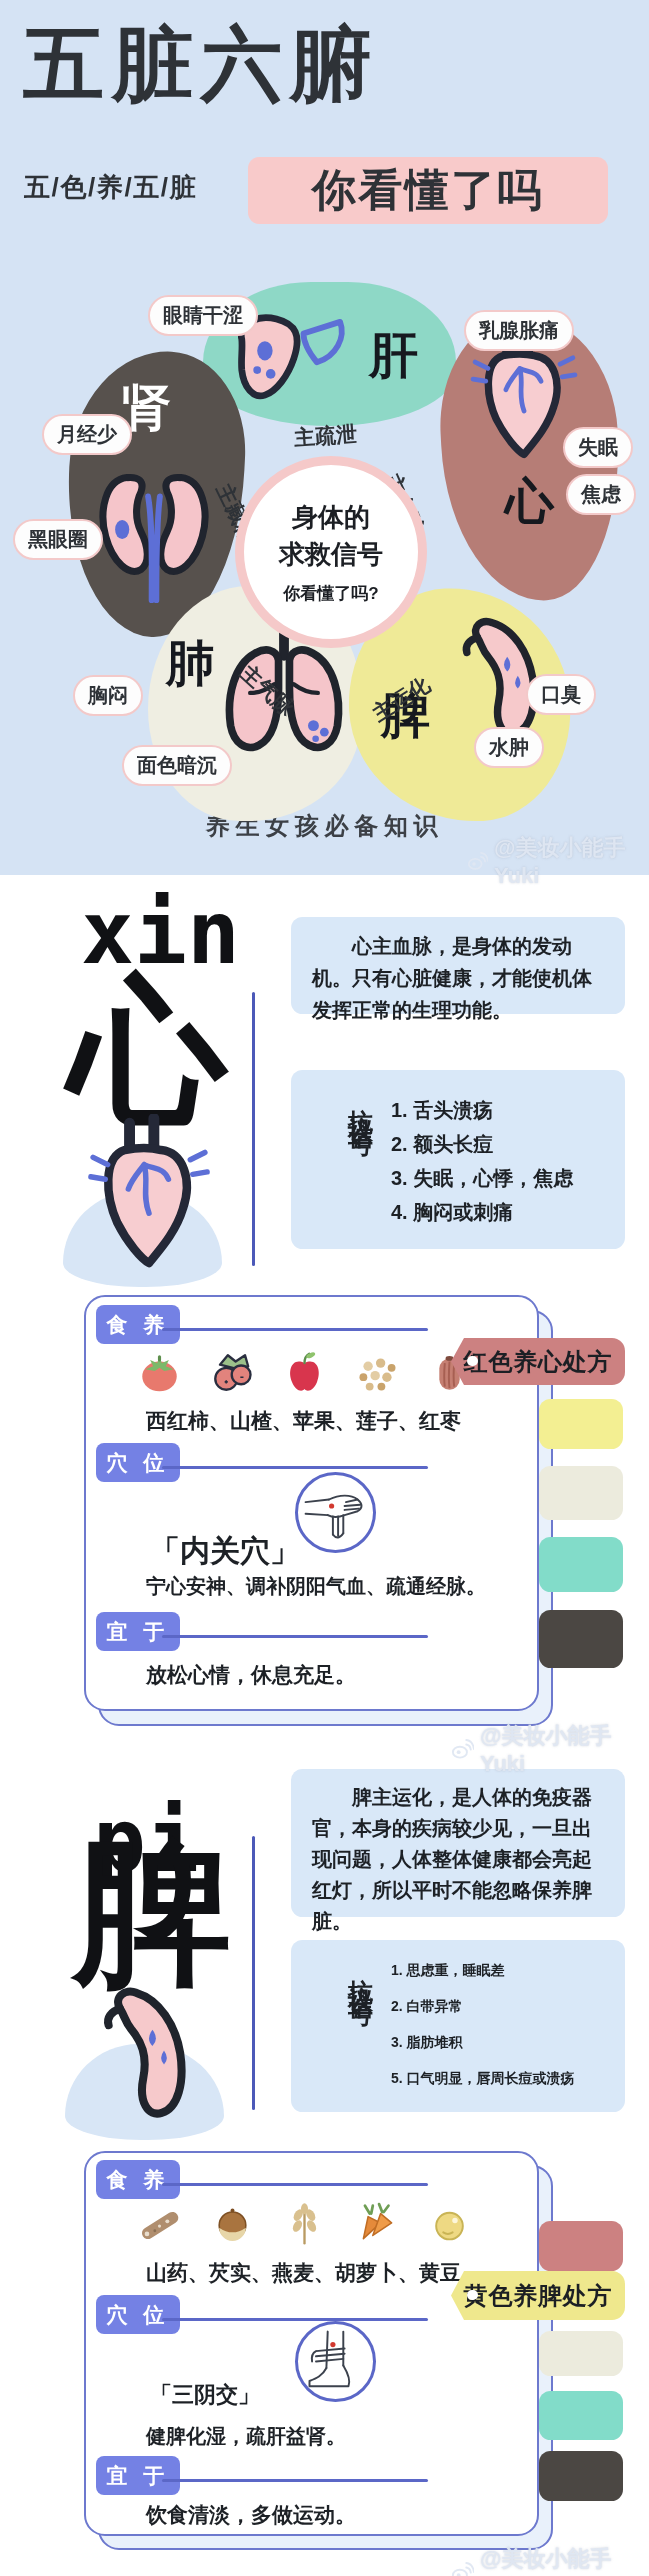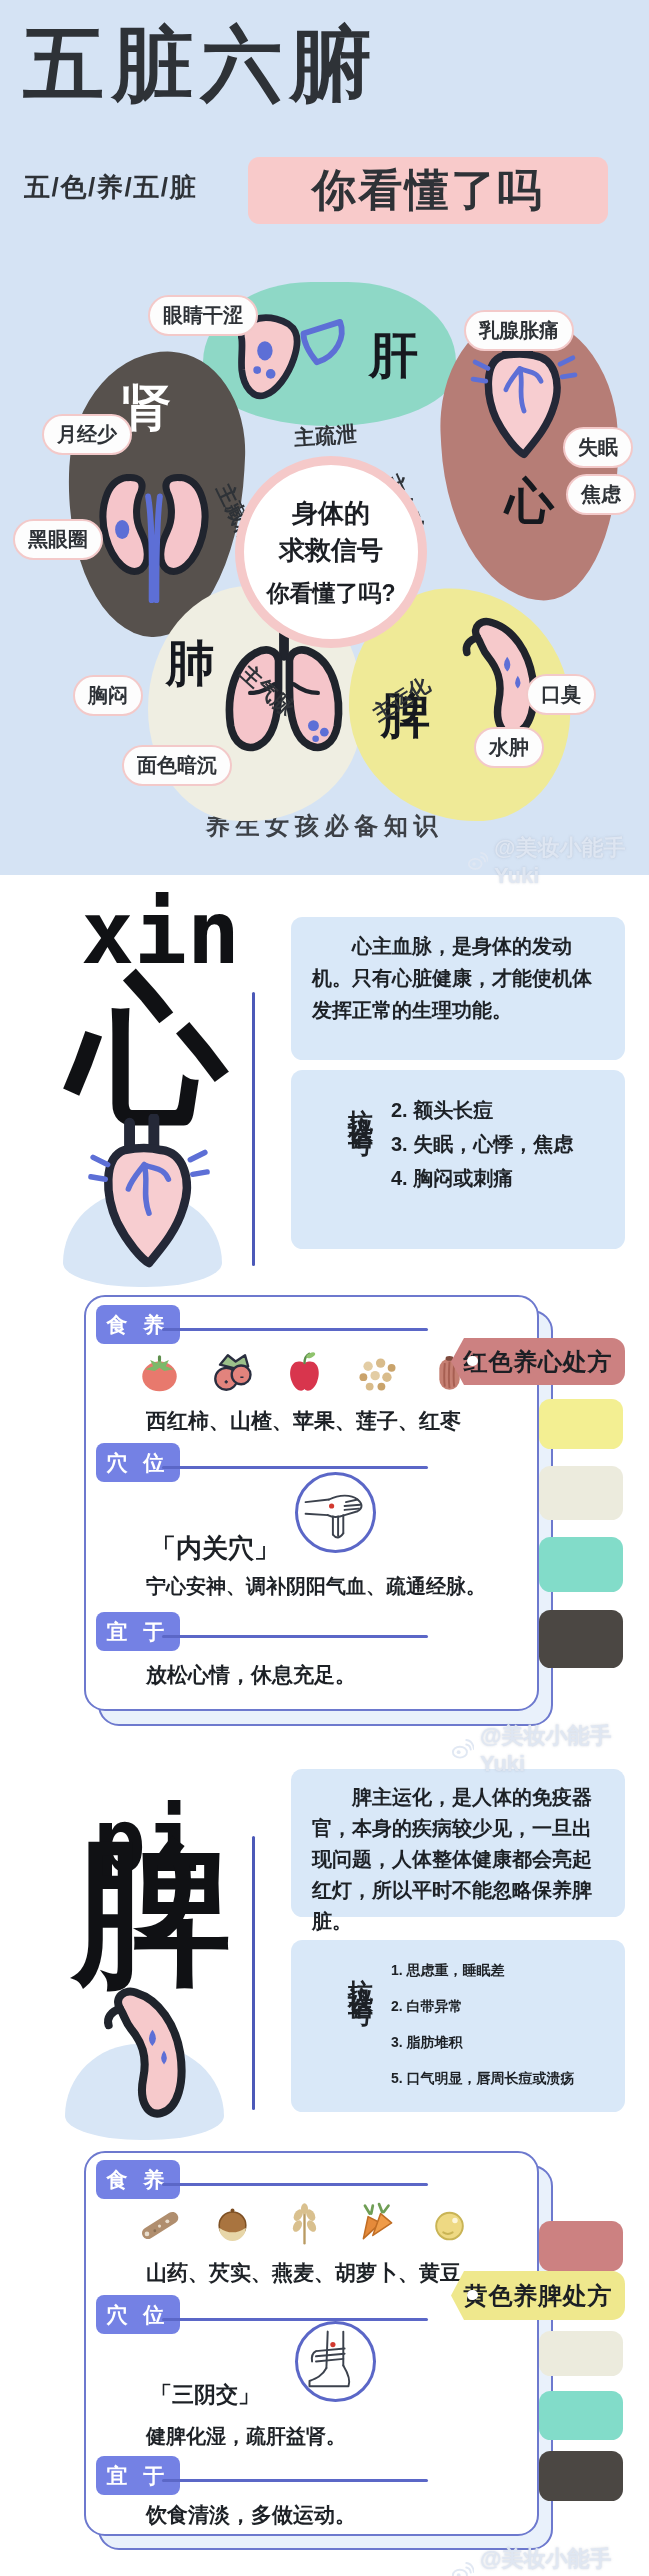--- a/index.html
+++ b/index.html
@@ -26,21 +26,21 @@
               border-radius:50% 46% 55% 45% / 55% 50% 45% 50%;}
   #wedge-spleen{left:349px;top:588px;width:221px;height:234px;background:#efea97;
                 border-radius:46% 54% 42% 58% / 50% 52% 48% 50%;transform:rotate(-3deg);}
   .organ-char{font-family:"DejaVu Serif",serif;font-weight:700;font-size:49px;color:#16191f;z-index:3;}
   .organ-char.white{color:#ffffff;}
   .role{font-size:21px;font-weight:700;color:#2e3237;z-index:4;white-space:nowrap;}
   #center-circle{left:235px;top:456px;width:192px;height:192px;background:#ffffff;border:9.7px solid #f5c9c9;
                  border-radius:50%;z-index:5;display:flex;flex-direction:column;align-items:center;
                  justify-content:center;box-sizing:border-box;}
   #center-circle .big{font-size:26px;font-weight:800;line-height:37px;color:#1c1f24;}
-  #center-circle .small{font-size:23px;font-weight:800;margin-top:9.7px;color:#1c1f24;}
+  #center-circle .small{font-size:17px;font-weight:800;margin-top:9.7px;color:#1c1f24;}
   .pill{background:#fdfdfd;border:2.4px solid #f3c9c9;border-radius:21px;padding:4.9px 13px;
         font-size:20px;font-weight:600;color:#2e3237;z-index:6;white-space:nowrap;}
   #diagram-footer{left:0;top:810px;width:649px;text-align:center;font-size:24px;
                   letter-spacing:5.7px;color:#3c4046;font-weight:600;}
   .watermark{display:flex;align-items:center;gap:6px;font-size:22px;font-weight:700;
              color:rgba(223,231,242,.95);text-shadow:0 0 2.4px rgba(150,160,178,.45);z-index:7;}
   .watermark svg{width:24px;height:24px;color:rgba(223,231,242,.95);}
   
   .pinyin{font-family:"DejaVu Sans Mono",monospace;font-weight:700;font-size:88px;color:#101114;}
   .bighanzi{font-family:"DejaVu Serif",serif;font-weight:700;font-size:158px;line-height:1;color:#101114;}
@@ -273,25 +273,26 @@
   </div>
 
   <div class="abs pinyin" style="left:81px;top:881px;width:130px;text-align:center">xin</div>
   <div class="abs bighanzi" style="left:69px;top:972px">心</div>
   <div class="abs bowl" style="left:63px;top:1191px;width:159px;height:96px"></div>
   <svg class="abs org-icon" style="left:88px;top:1114px;width:122px;height:162px" viewBox="0 0 150 200" width="122" height="162">
       <use href="#sym-heart-organ"></use>
     </svg>
   <div class="abs vdivider" style="left:252px;top:992px;height:274px"></div>
 
-  <div class="abs blue-box desc-box" style="left:291px;top:917px;width:334px;height:143px">心主血脉，是身体的发动机。只有心脏健康，才能使机体发挥正常的生理功能。</div>
+  <div class="abs blue-box desc-box" style="left:291px;top:917px;width:334px;height:97px">心主血脉，是身体的发动机。只有心脏健康，才能使机体发挥正常的生理功能。</div>
 
   <div class="abs blue-box" style="left:291px;top:1070px;width:334px;height:179px"></div>
   <div class="abs sig-label" style="left:344px;top:1088px">抗议信号</div>
   <div class="abs sig-list" style="left:391px;top:1097px;width:227px">
+    <div>1. 舌头溃疡</div>
     <div>2. 额头长痘</div>
     <div>3. 失眠，心悸，焦虑</div>
     <div>4. 胸闷或刺痛</div>
   </div>
 
   <div class="abs card-shadow" style="left:98px;top:1310px;width:451px;height:412px"></div>
   <div class="abs tab tab-yellow" style="left:539px;top:1399px;height:50px"></div>
   <div class="abs tab tab-ivory" style="left:539px;top:1466px;height:54px"></div>
   <div class="abs tab tab-teal" style="left:539px;top:1537px;height:55px"></div>
   <div class="abs tab tab-dark" style="left:539px;top:1610px;height:58px"></div>
@@ -322,21 +323,21 @@
   </div>
   <div class="abs food-names" style="left:146px;top:1407px">西红柿、山楂、苹果、莲子、红枣</div>
 
   <div class="abs cat-label" style="left:96px;top:1443px">穴 位</div>
   <div class="abs rule" style="left:162px;top:1466px;width:266px"></div>
   <div class="abs acu-circle" style="left:295px;top:1472px">
     <svg viewBox="0 0 80 80" width="65" height="65">
         <use href="#sym-wrist"></use>
       </svg>
   </div>
-  <div class="abs card-text" style="left:150px;top:1531px;font-size:26px">「内关穴」</div>
+  <div class="abs card-text" style="left:150px;top:1531px;font-size:30px">「内关穴」</div>
   <div class="abs card-text" style="left:146px;top:1573px">宁心安神、调补阴阳气血、疏通经脉。</div>
 
   <div class="abs cat-label" style="left:96px;top:1612px">宜 于</div>
   <div class="abs rule" style="left:162px;top:1635px;width:266px"></div>
   <div class="abs card-text" style="left:146px;top:1661px;font-size:21px">放松心情，休息充足。</div>
 
   <div class="abs watermark" style="left:451px;top:1721px">
     <svg viewBox="0 0 28.9219 30" width="23.5" height="24">
         <use href="#sym-weibo"></use>
       </svg>

